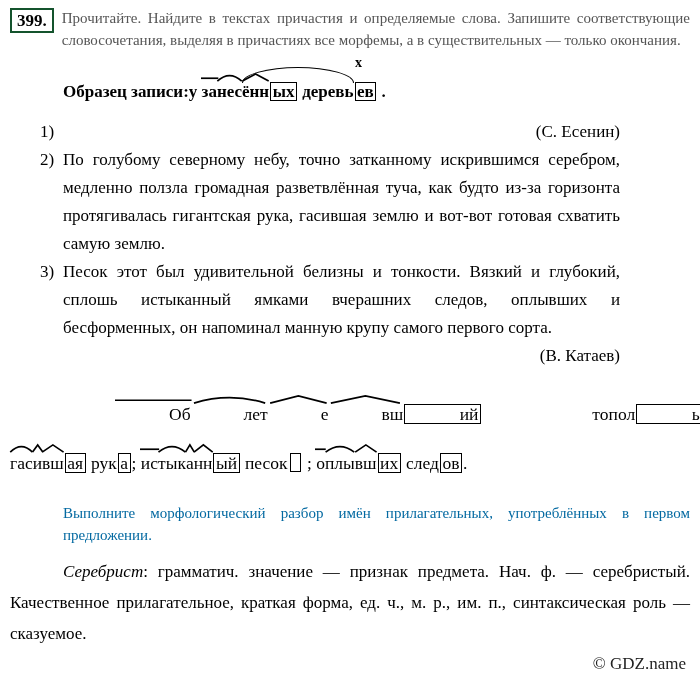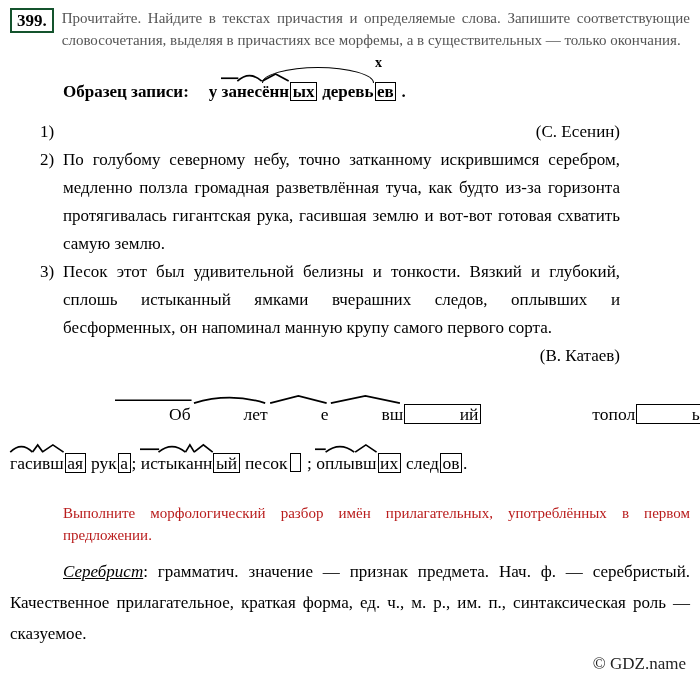--- a/index.html
+++ b/index.html
@@ -9,21 +9,21 @@
     font-family:"Liberation Serif",serif;color:#000;
   }
   
   .ex-head{color:#555;text-align:justify;font-size:15px;line-height:1.45;}
   .ex-num{
     float:left;border:2px solid #14532d;color:#000;font-weight:bold;
     font-size:17px;padding:0 5px;margin:0 8px 2px 0;line-height:1.25;
   }
   
   .sample{margin:30px 0 0 53px;font-weight:bold;font-size:17px;white-space:nowrap;}
-  .sample-label{margin-right:20px;}
+  .sample-label{margin-right:0;}
   .sample-phrase{position:relative;display:inline-block;}
   .agree-arc{
     position:absolute;top:-15px;left:27%;width:56%;height:15px;
     border:1.6px solid #000;border-bottom:none;
     border-radius:50% 50% 0 0 / 100% 100% 0 0;
   }
   .agree-x{position:absolute;top:-27px;right:12%;font-size:14px;font-weight:bold;font-style:normal;}
   
   .list{margin-top:16px;font-size:17px;line-height:1.65;}
   .item{position:relative;padding-left:53px;text-align:justify;width:610px;box-sizing:border-box;}
@@ -34,24 +34,24 @@
   .ans-line{margin-bottom:28px;white-space:nowrap;}
   .ans-line1{text-indent:53px;}
   
   .mword{display:inline-block;}
   .seg{position:relative;display:inline-block;}
   .mk{position:absolute;left:-1px;top:-9px;width:calc(100% + 2px);height:9px;overflow:visible;}
   .mk-prefix{top:-5px;height:5px;}
   .seg-ending{border:1.6px solid #000;padding:0 1.5px;margin:0 1px;line-height:1.05;}
   .zero-end{display:inline-block;width:9px;height:17px;border:1.6px solid #000;vertical-align:-3px;margin:0 2px;}
   
-  .task2{margin:6px 0 0 53px;color:#b91c1c;font-size:15px;line-height:1.5;text-align:justify;}
+  .task2{margin:6px 0 0 53px;color:#0369a1;font-size:15px;line-height:1.5;text-align:justify;}
   
   .ana{font-size:17px;line-height:1.82;text-align:justify;text-indent:53px;margin-top:10px;}
-  .ana-word{font-style:italic;text-decoration:underline;}
+  .ana-word{font-style:italic;}
   
   .watermark{position:absolute;right:14px;bottom:18px;font-size:17px;color:#222;}
 </style>
 </head>
 <body>
 
 <div class="page">
 
   <div class="ex-head">
     <span class="ex-num">399.</span>

